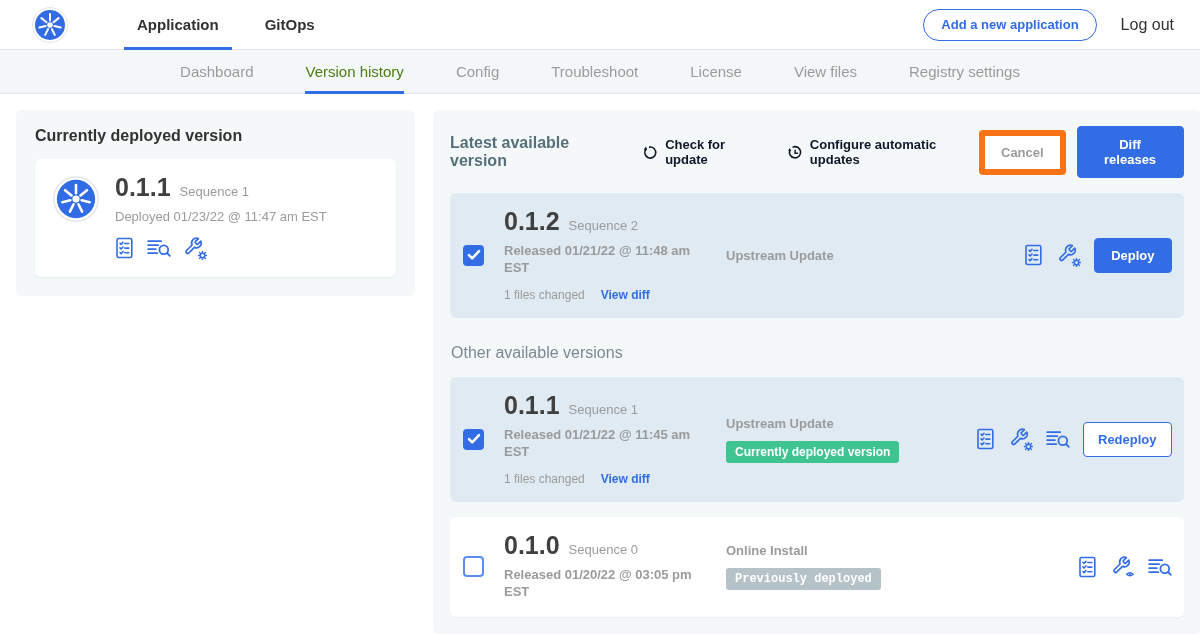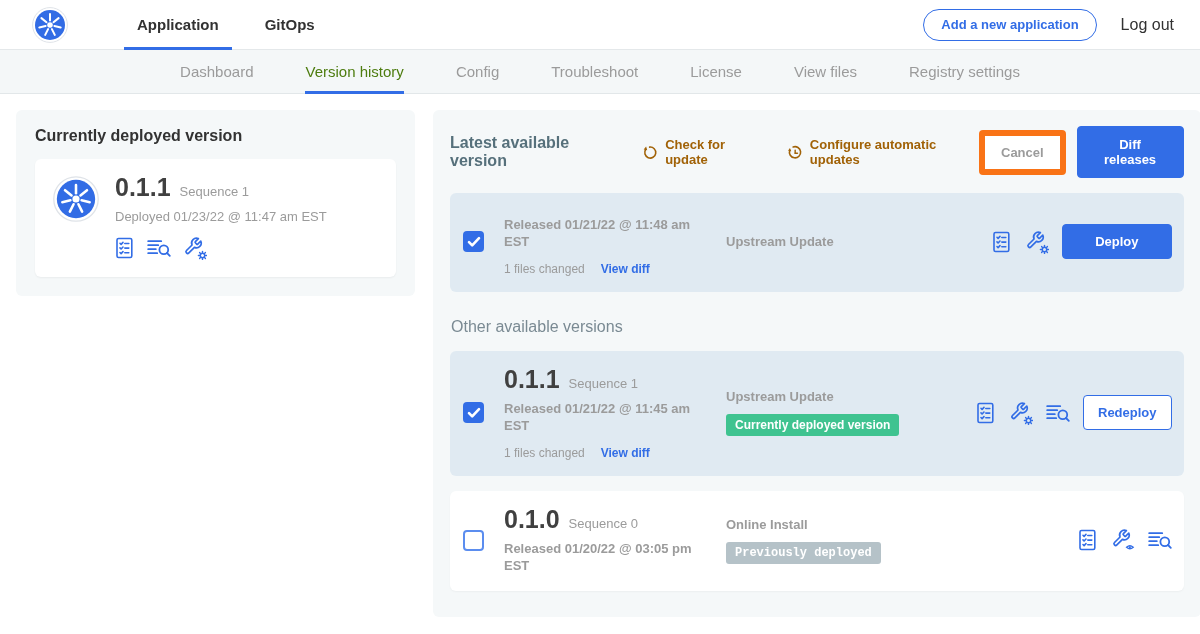--- a/index.html
+++ b/index.html
@@ -45,24 +45,24 @@
   .deployed-at { margin-top:9px; font-size:13px; color:#9b9b9b; }
   .icon-row { margin-top:12px; display:flex; align-items:center; gap:12px; color:#326de6; }
   .icon-btn { display:inline-flex; cursor:pointer; color:#326de6; }
   .icon-btn svg { display:block; }
 
   
   .versions-card { flex:1; padding:16px 17px 18px; min-height:507px; }
   .latest-header { display:flex; align-items:center; }
   .latest-header h2 { font-size:16px; font-weight:bold; color:#56707b; }
   .action-link { display:inline-flex; align-items:center; gap:7px; margin-left:22px;
-    color:#a16207; font-size:13px; font-weight:bold; cursor:pointer; }
+    color:#0f172a; font-size:13px; font-weight:bold; cursor:pointer; }
   .btn { border-radius:4px; font-size:13px; font-weight:bold; cursor:pointer; font-family:inherit; }
   .btn-cancel { margin-left:auto; background:#fff; border:6px solid #f97316; color:#9b9b9b; padding:9px 16px; }
-  .btn-primary { background:#326de6; border:1px solid #326de6; color:#fff; padding:9px 32px; }
+  .btn-primary { background:#326de6; border:1px solid #326de6; color:#fff; padding:9px 16px; }
   .btn-outline { background:#fff; border:1px solid #326de6; color:#326de6; padding:9px 14px; }
   .btn-diff { margin-left:11px; padding:10px 16px; }
 
   .version-row { display:flex; align-items:center; margin-top:15px; border-radius:6px;
     padding:15px 12px 16px 13px; }
   .row-highlight { background:#e0eaf2; }
   .row-plain { background:#fff; box-shadow:0 1px 2px rgba(0,0,0,.04); }
   .checkbox { width:21px; height:21px; border-radius:4px; margin-right:20px; flex:none;
     display:flex; align-items:center; justify-content:center; cursor:pointer; }
   .checkbox.checked { background:#326de6; }
@@ -266,20 +266,24 @@
       <button class="btn btn-primary btn-diff">Diff releases</button>
     </div>
 
     <div class="version-row row-highlight">
       <span class="checkbox checked">
           <svg width="14" height="12">
             <use href="#i-check"></use>
           </svg>
         </span>
       <div class="ver-info">
+        <div class="ver-line">
+          <span class="ver-num">0.1.2</span>
+          <span class="ver-seq">Sequence 2</span>
+        </div>
         <p class="released">Released 01/21/22 @ 11:48 am EST</p>
         <p class="files-line">
           <span>1 files changed</span><a class="view-diff">View diff</a>
         </p>
       </div>
       <div class="ver-source">
         <p>Upstream Update</p>
 
       </div>
       <div class="ver-actions">

